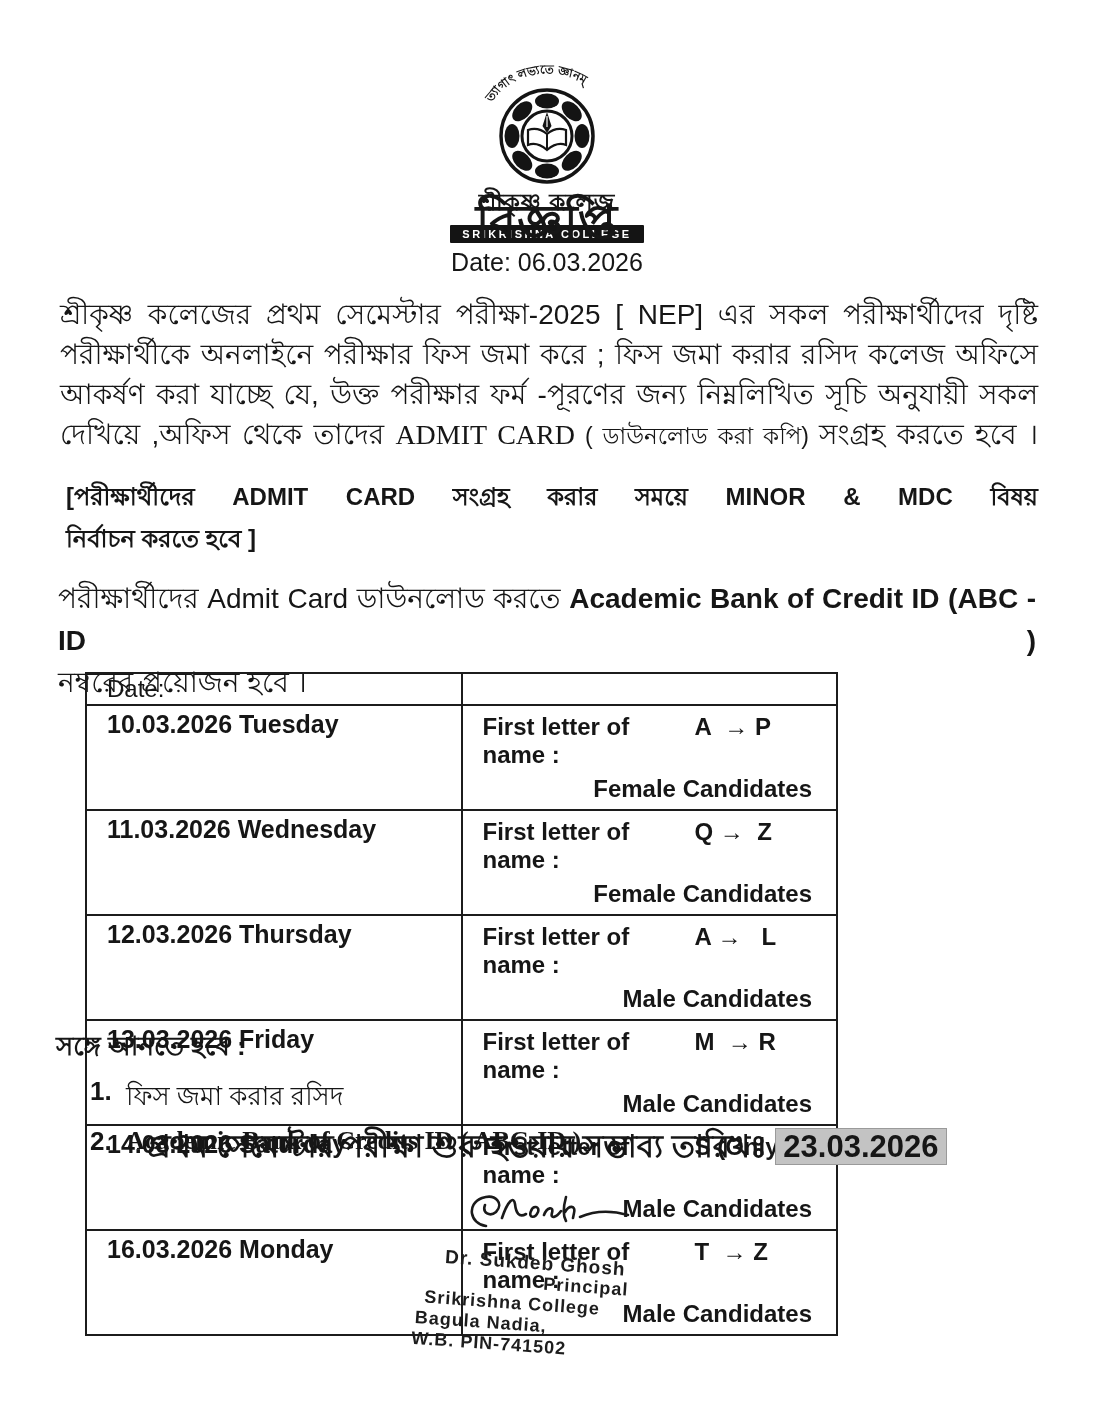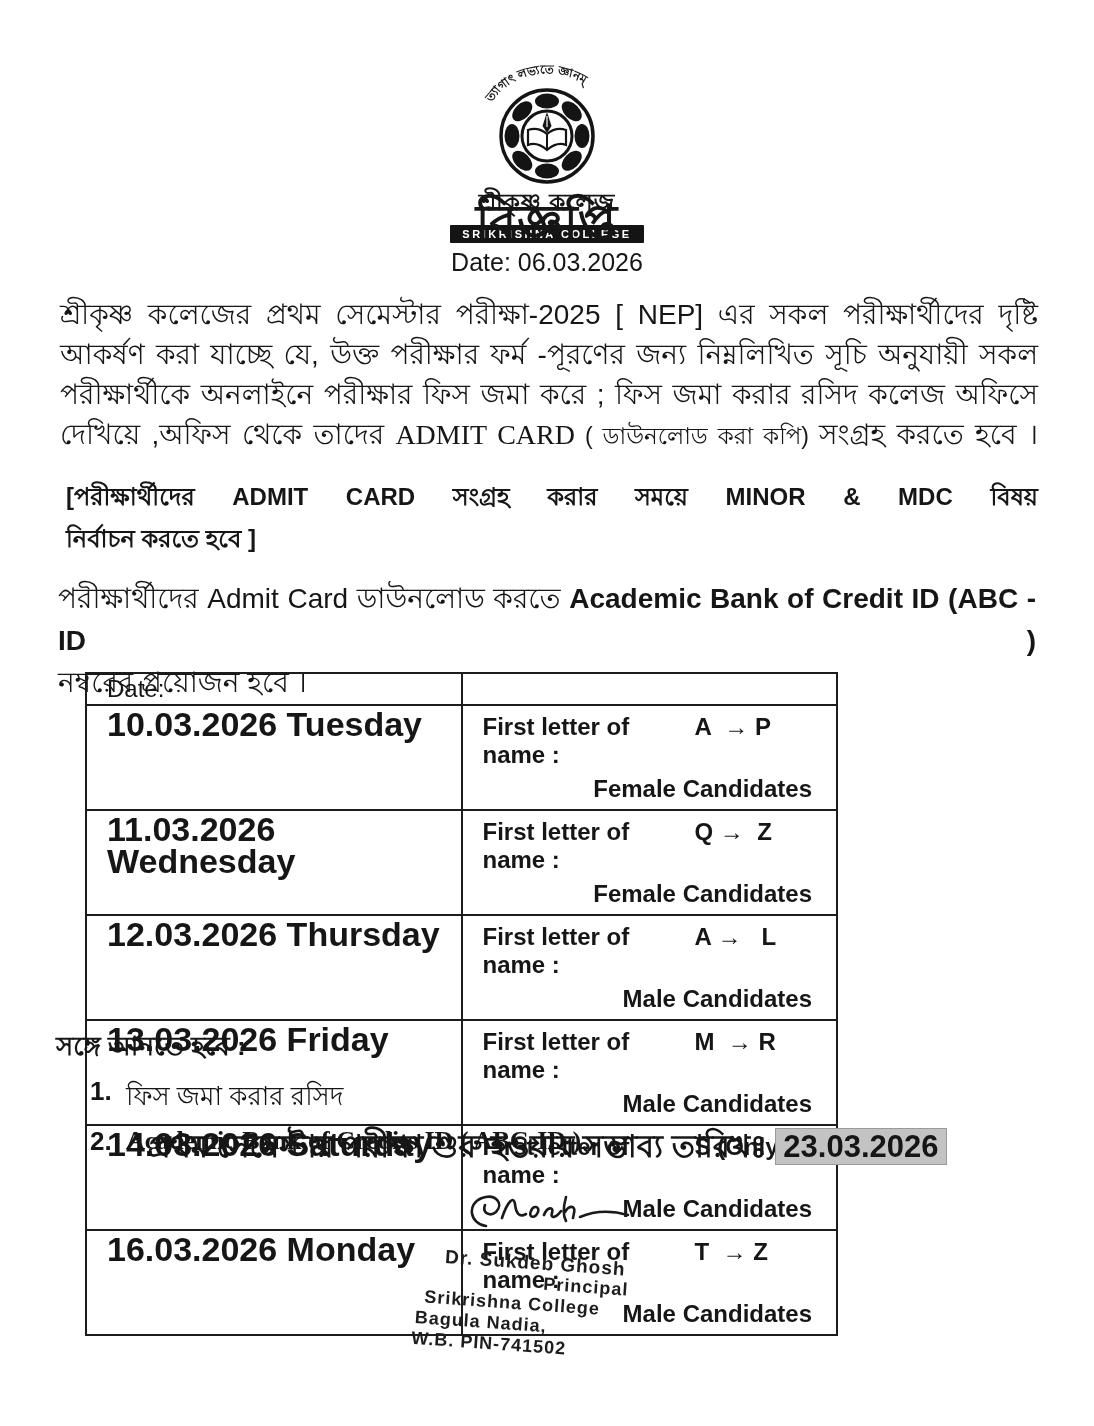--- a/index.html
+++ b/index.html
@@ -34,21 +34,21 @@
   .latin-serif{font-family:"Liberation Serif","DejaVu Serif",serif;}
   .small-paren{font-size:23px;}
   .bold-en{font-weight:bold;}
 
   
   table.schedule{
     position:absolute;top:672px;left:85px;width:753px;
     border-collapse:collapse;table-layout:fixed;
   }
   table.schedule td{border:2px solid #1c1c1c;vertical-align:top;padding:2px 20px;}
-  td.c1{width:245px;font-weight:bold;font-size:34px;line-height:32px;padding-top:6px;}
+  td.c1{width:245px;font-weight:bold;font-size:25px;line-height:32px;padding-top:6px;}
   td.c2{font-size:24px;font-weight:bold;}
   tr.hdr td{font-weight:normal;font-size:24px;height:26px;padding-top:2px;line-height:26px;}
   tr.datarow td{height:48px;}
   tr.datarow.last td{height:66px;}
   .letterline{display:flex;padding-top:5px;}
   .lbl{display:inline-block;width:212px;}
   .range{white-space:pre;}
   .group{text-align:right;padding:6px 4px 4px 0;}
 
   
@@ -112,22 +112,22 @@
     <div>
       <span class="logo-banner">SRIKRISHNA COLLEGE</span>
     </div>
   </div>
 
   <div class="doc-title">বিজ্ঞপ্তি</div>
   <div class="doc-date">Date: 06.03.2026</div>
 
   <div class="para p1">
     <div class="jline">শ্রীকৃষ্ণ কলেজের প্রথম সেমেস্টার পরীক্ষা-2025 [ NEP] এর সকল পরীক্ষার্থীদের দৃষ্টি</div>
+    <div class="jline">পরীক্ষার্থীকে অনলাইনে পরীক্ষার ফিস জমা করে ; ফিস জমা করার রসিদ কলেজ অফিসে</div>
     <div class="jline">আকর্ষণ করা যাচ্ছে যে, উক্ত পরীক্ষার ফর্ম -পূরণের জন্য নিম্নলিখিত সূচি অনুযায়ী সকল</div>
-    <div class="jline">পরীক্ষার্থীকে অনলাইনে পরীক্ষার ফিস জমা করে ; ফিস জমা করার রসিদ কলেজ অফিসে</div>
     <div class="jline"><span>দেখিয়ে ,অফিস থেকে তাদের </span><span class="latin-serif">ADMIT CARD</span><span class="small-paren"> ( ডাউনলোড করা কপি) </span><span>সংগ্রহ করতে হবে ।</span></div>
   </div>
 
   <div class="para p2">
     <div class="jline">[পরীক্ষার্থীদের ADMIT CARD সংগ্রহ করার সময়ে MINOR &amp; MDC বিষয়</div>
     <div>নির্বাচন করতে হবে ]</div>
   </div>
 
   <div class="para p3">
     <div class="jline"><span>পরীক্ষার্থীদের Admit Card ডাউনলোড করতে </span><span class="bold-en">Academic Bank of  Credit ID (ABC -ID )</span></div>

